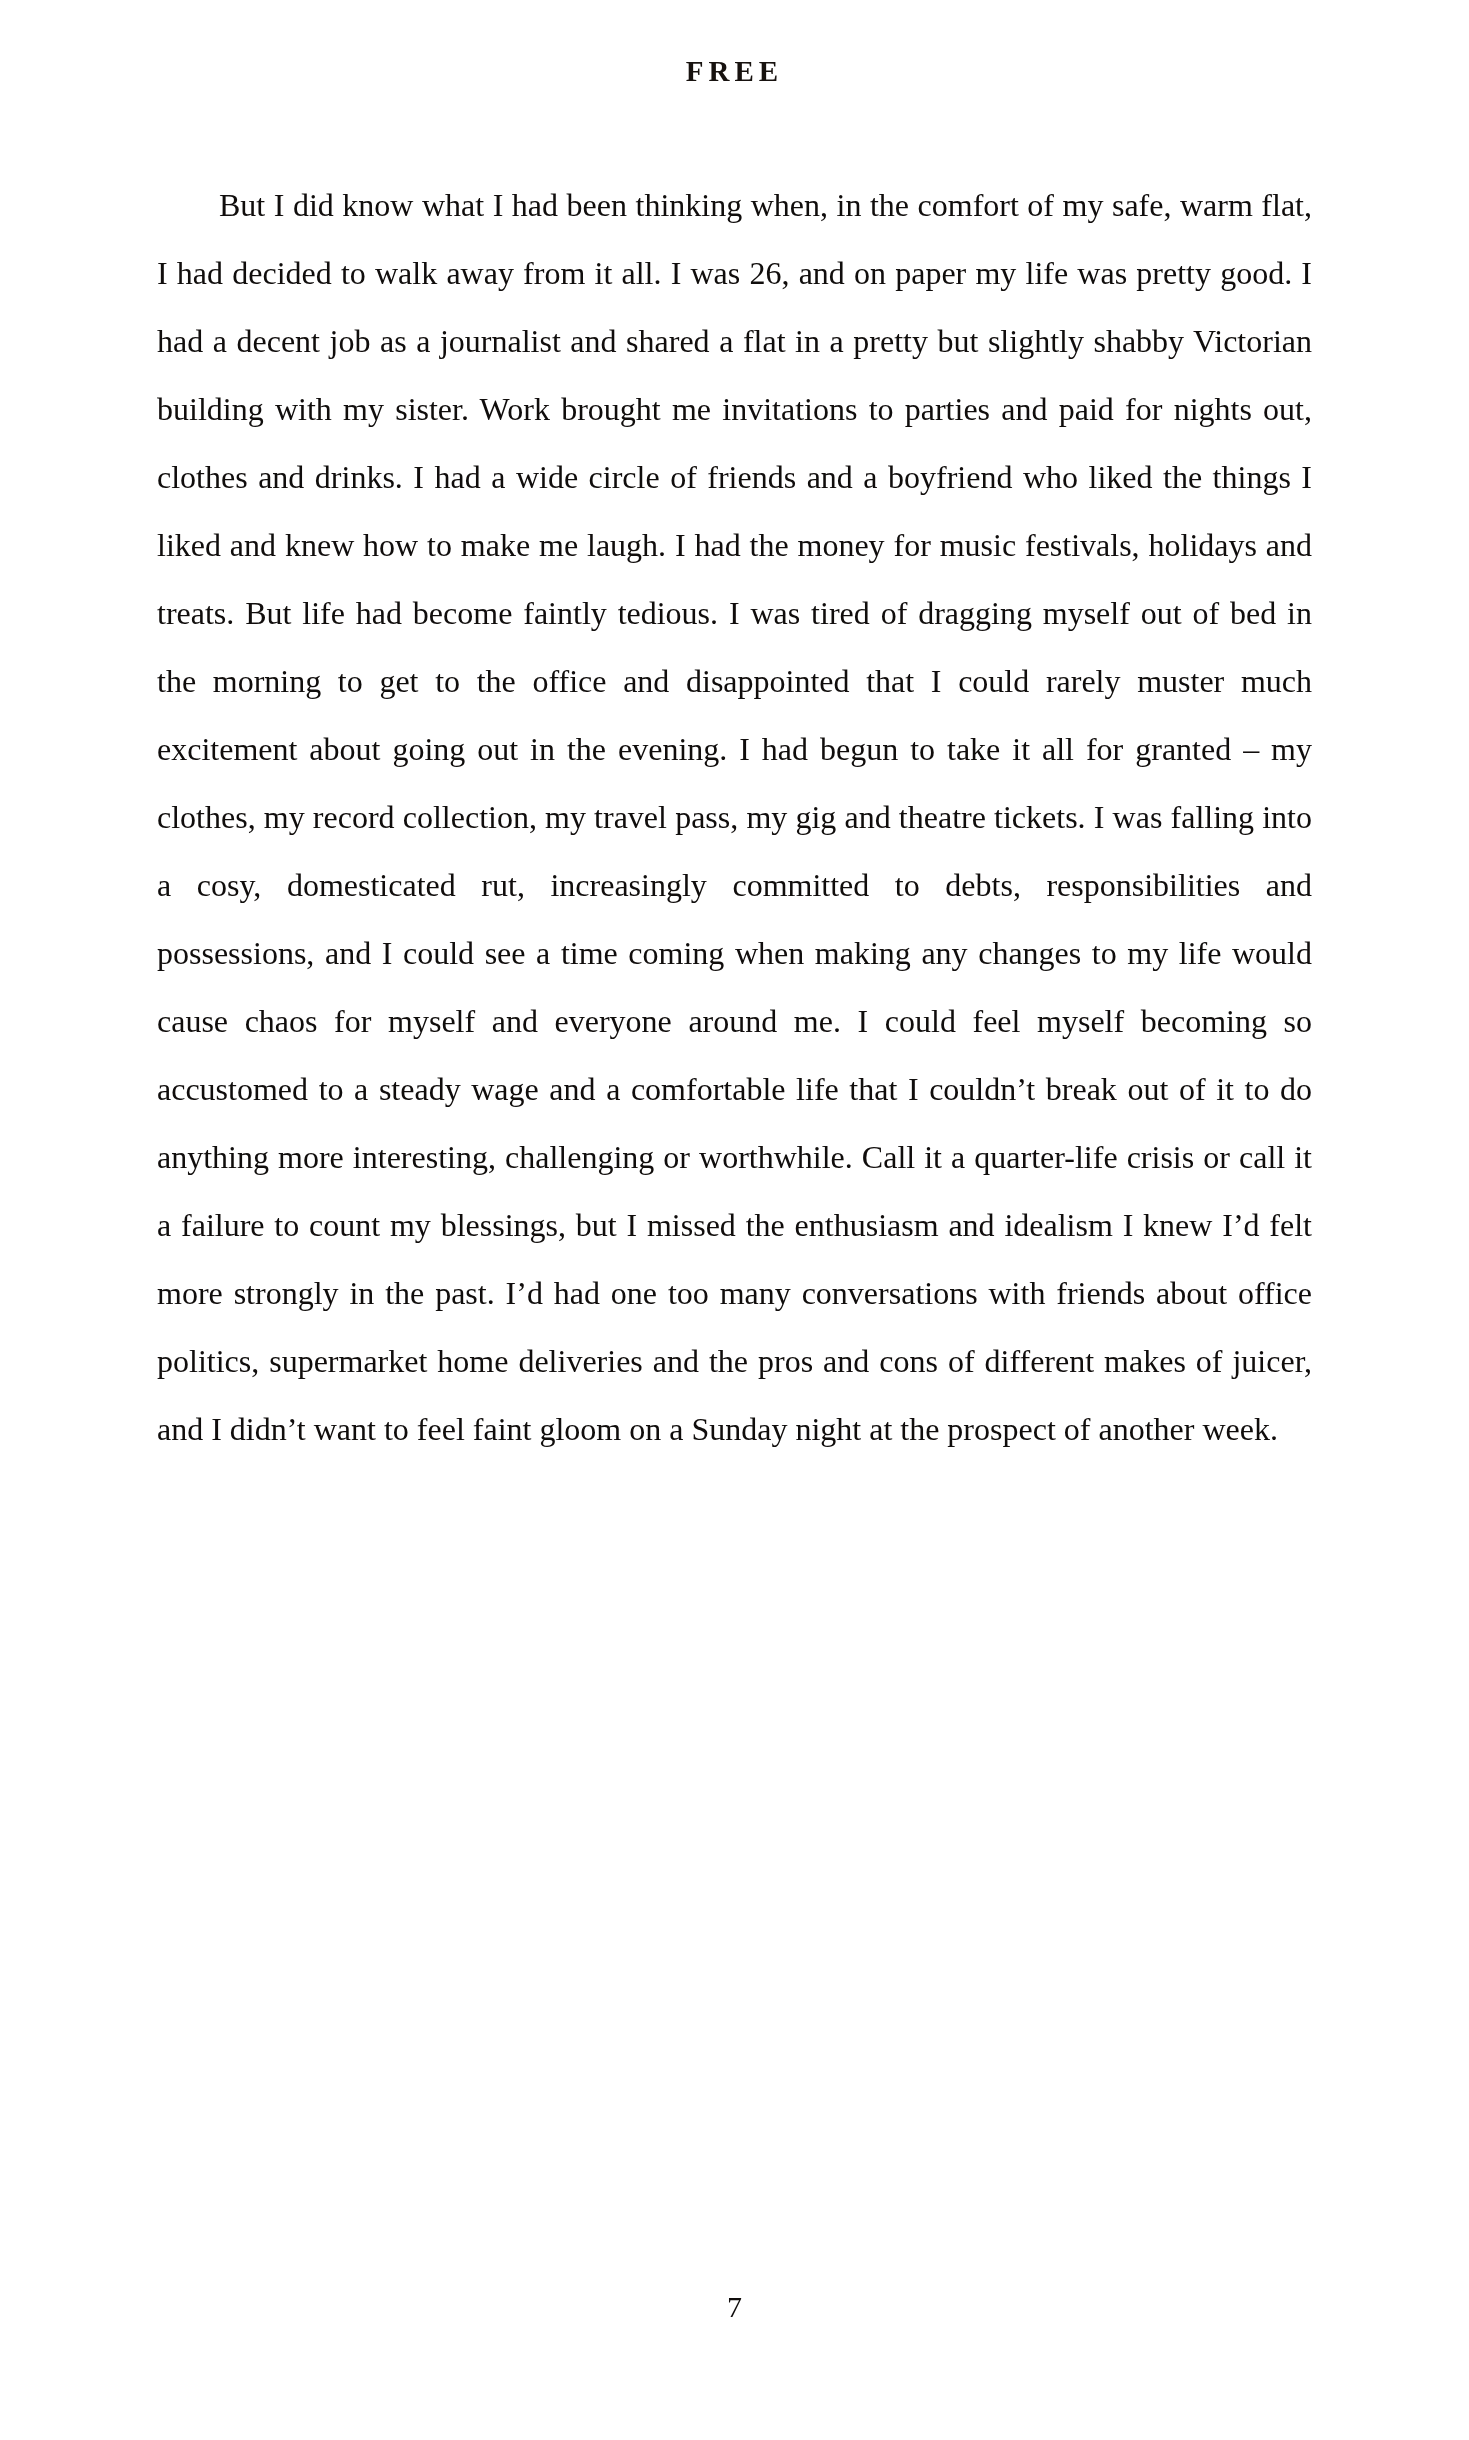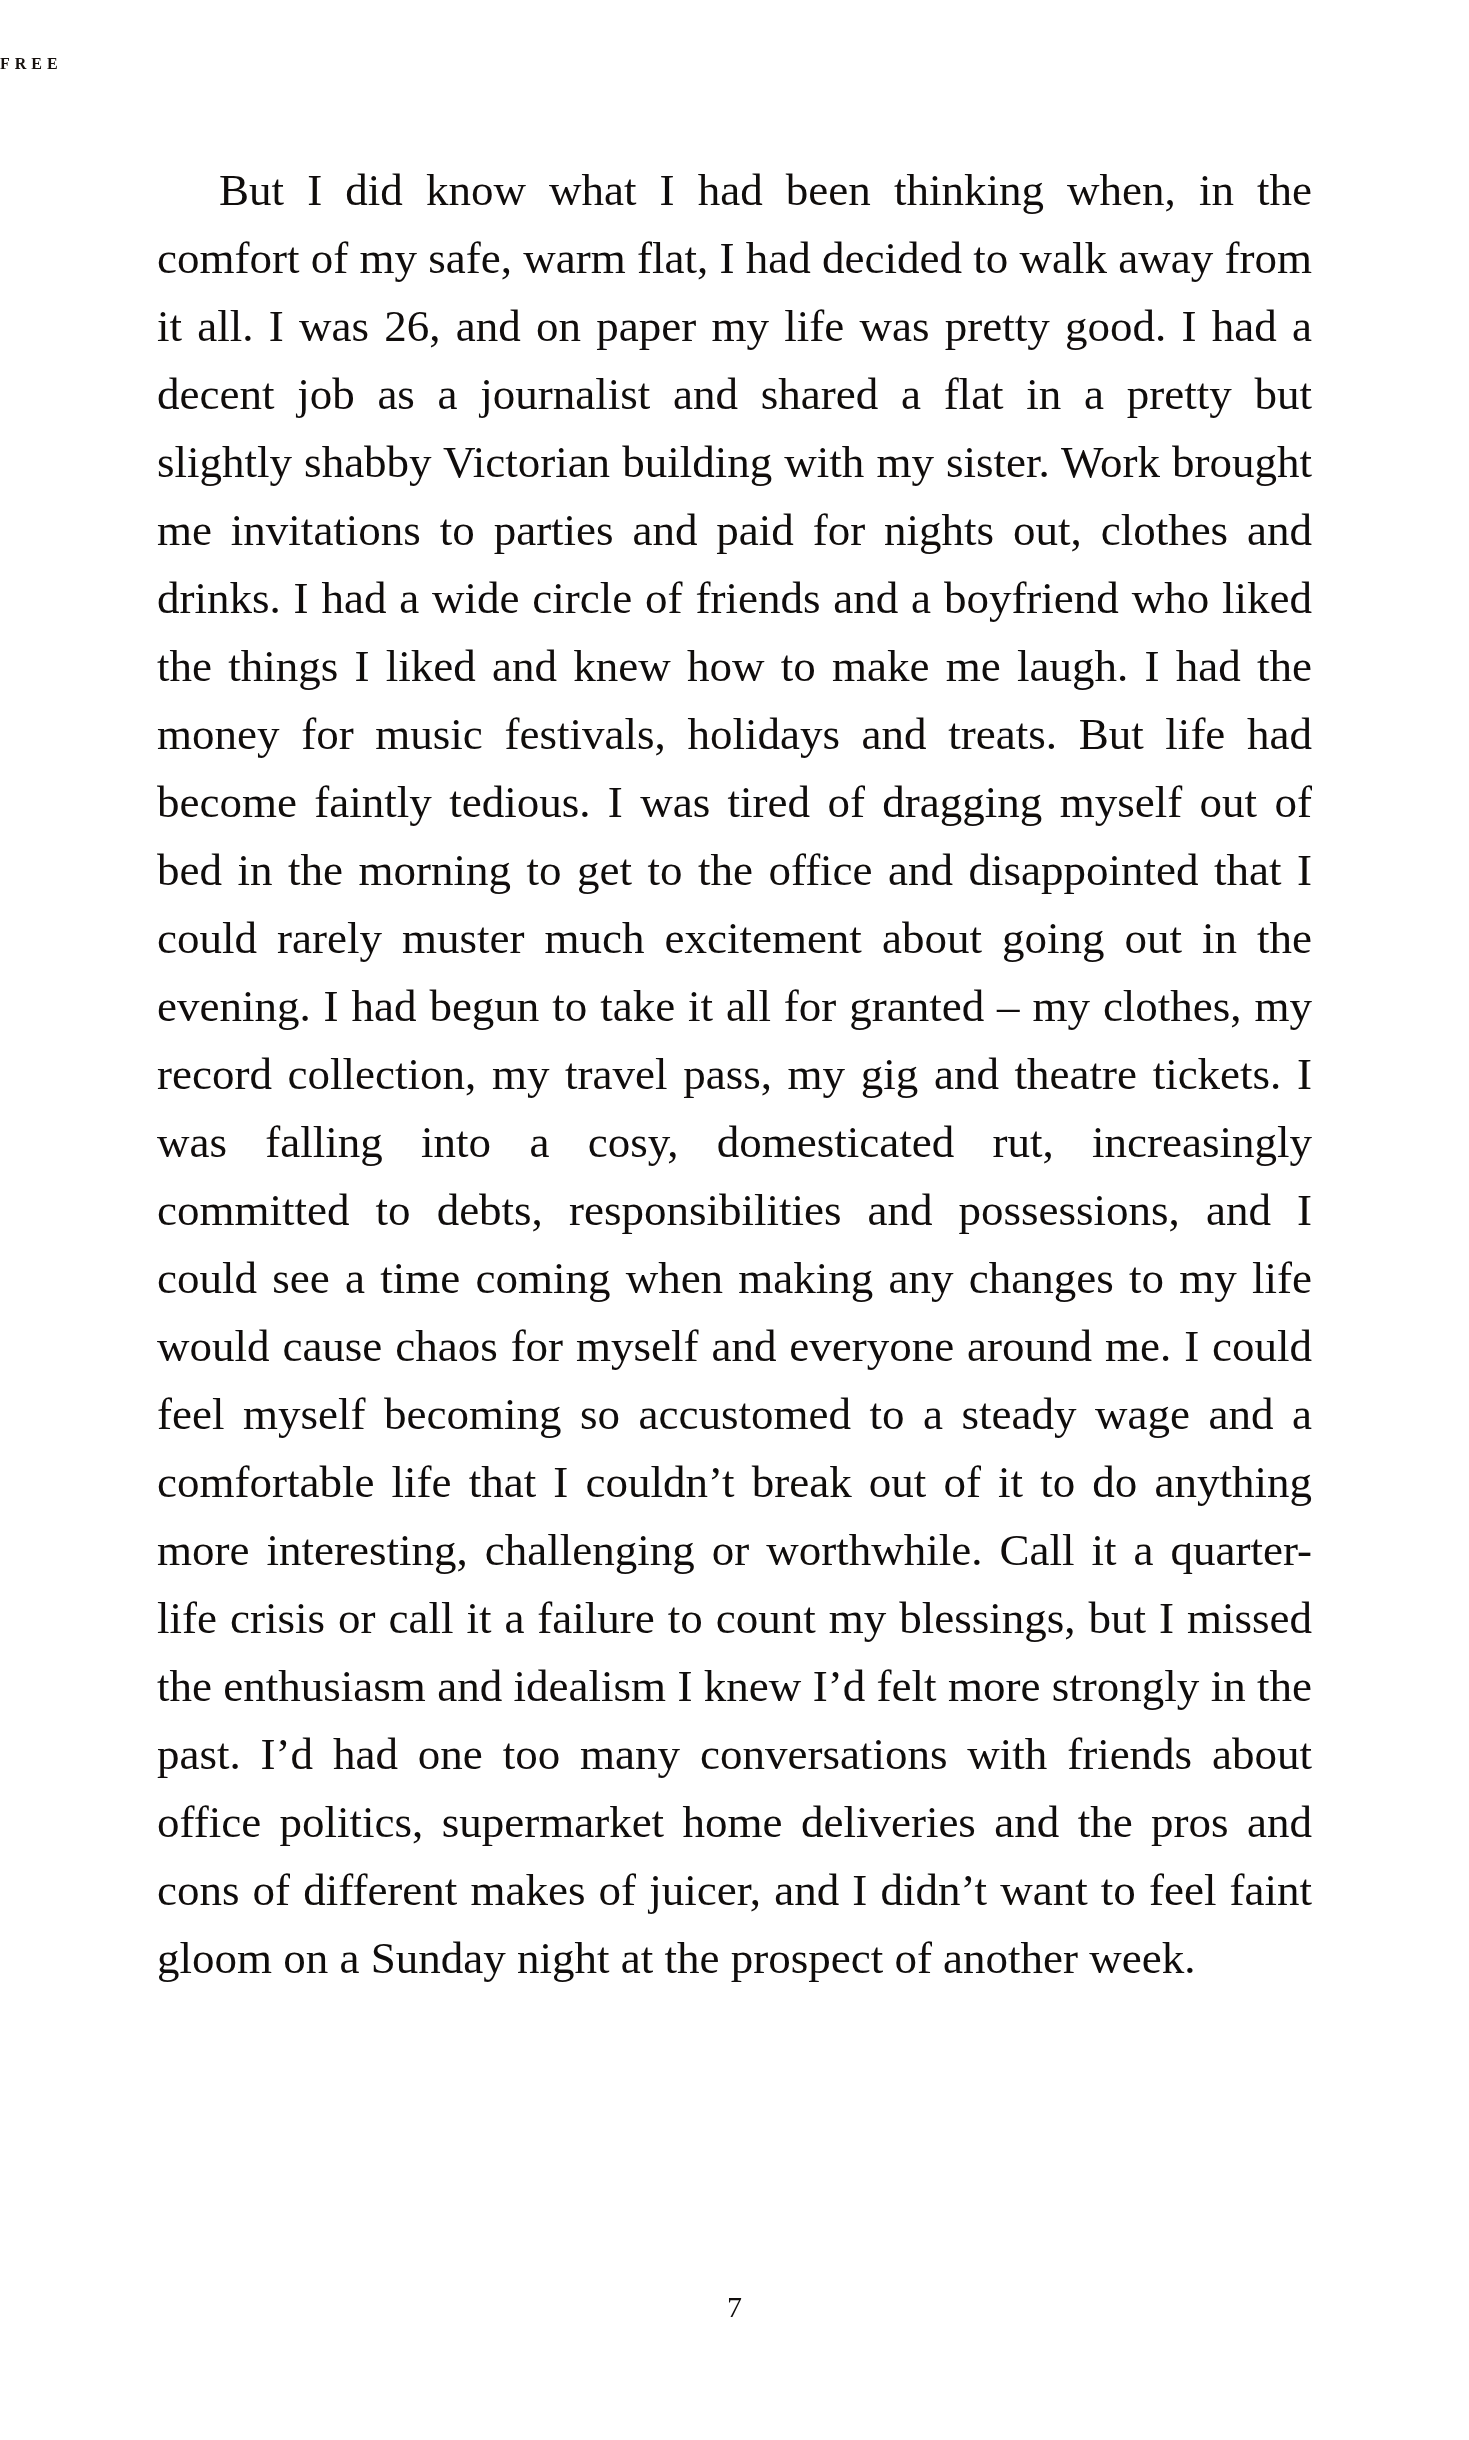--- a/index.html
+++ b/index.html
@@ -16,36 +16,36 @@
     overflow: hidden;
   }
   .page {
     width: 1469px;
     height: 2440px;
     box-sizing: border-box;
     padding: 0;
     position: relative;
   }
   .running-head {
-    text-align: left;
+    text-align: center;
     font-family: "Liberation Serif", serif;
-    font-size: 16px;
+    font-size: 29px;
     letter-spacing: 5px;
     font-weight: 600;
     color: #17120f;
     margin-top: 55px;
     margin-bottom: 0;
   }
   .body-block {
     margin: 0 auto;
     width: 1155px;
     margin-top: 83px;
   }
   .body-text {
-    font-size: 45px;
+    font-size: 32px;
     line-height: 68px;
     text-align: justify;
     text-justify: inter-word;
     color: #100d0c;
     hyphens: manual;
   }
   .body-text .indent {
     display: inline-block;
     width: 62px;
   }

